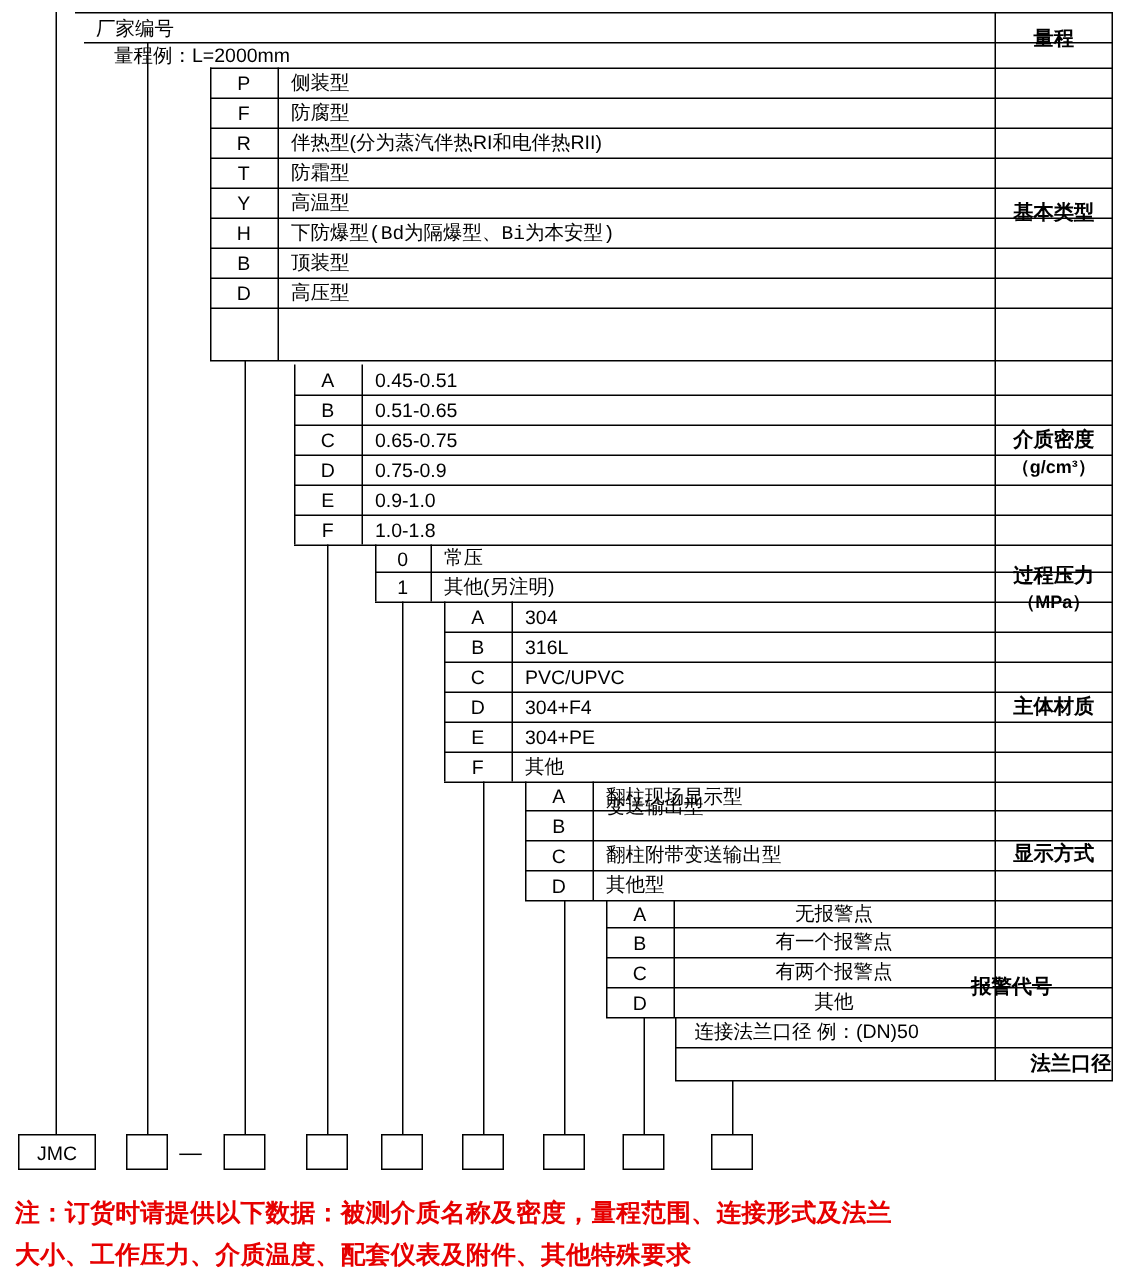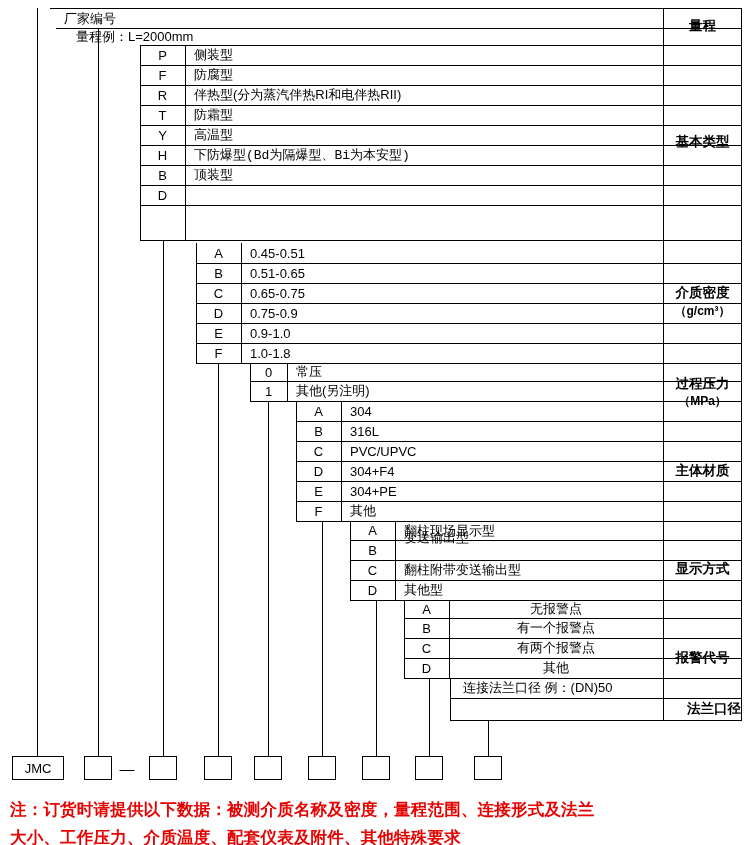--- a/index.html
+++ b/index.html
@@ -160,21 +160,21 @@
   <div class="rightlabel" style="left:664px;top:363px;width:77px;height:58px;">
     <span>过程压力</span>
     <span style="font-size:12px;">（MPa）</span>
   </div>
   <div class="rightlabel" style="left:664px;top:421px;width:77px;height:100px;text-align:center;">
     <span>主体材质</span>
   </div>
   <div class="rightlabel" style="left:664px;top:521px;width:77px;height:97px;">
     <span>显示方式</span>
   </div>
-  <div class="rightlabel" style="left:664px;top:618px;width:77px;height:80px;text-align:center;">
+  <div class="rightlabel" style="left:636px;top:618px;width:77px;height:80px;text-align:center;">
     <span>报警代号</span>
   </div>
   <div class="rightlabel" style="left:664px;top:698px;width:77px;height:22px;align-items:flex-end;">
     <span>法兰口径</span>
   </div>
 
   <div class="cell code" style="left:140px;top:45px;width:45px;height:20px;">P</div>
   <div class="cell desc" style="left:186px;top:45px;width:470px;height:20px;">侧装型</div>
   <div class="cell code" style="left:140px;top:65px;width:45px;height:20px;">F</div>
   <div class="cell desc" style="left:186px;top:65px;width:470px;height:20px;">防腐型</div>
@@ -182,20 +182,21 @@
   <div class="cell desc" style="left:186px;top:85px;width:470px;height:20px;">伴热型(分为蒸汽伴热RI和电伴热RII)</div>
   <div class="cell code" style="left:140px;top:105px;width:45px;height:20px;">T</div>
   <div class="cell desc" style="left:186px;top:105px;width:470px;height:20px;">防霜型</div>
   <div class="cell code" style="left:140px;top:125px;width:45px;height:20px;">Y</div>
   <div class="cell desc" style="left:186px;top:125px;width:470px;height:20px;">高温型</div>
   <div class="cell code" style="left:140px;top:145px;width:45px;height:20px;">H</div>
   <div class="cell desc" style="left:186px;top:145px;width:470px;height:20px;font-family:Liberation Mono, monospace;">下防爆型(Bd为隔爆型、Bi为本安型)</div>
   <div class="cell code" style="left:140px;top:165px;width:45px;height:20px;">B</div>
   <div class="cell desc" style="left:186px;top:165px;width:470px;height:20px;">顶装型</div>
   <div class="cell code" style="left:140px;top:185px;width:45px;height:20px;">D</div>
+  <div class="cell desc" style="left:186px;top:185px;width:470px;height:20px;">高压型</div>
 
   <div class="cell code" style="left:196px;top:243px;width:45px;height:20px;">A</div>
   <div class="cell desc" style="left:242px;top:243px;width:410px;height:20px;">0.45-0.51</div>
   <div class="cell code" style="left:196px;top:263px;width:45px;height:20px;">B</div>
   <div class="cell desc" style="left:242px;top:263px;width:410px;height:20px;">0.51-0.65</div>
   <div class="cell code" style="left:196px;top:283px;width:45px;height:20px;">C</div>
   <div class="cell desc" style="left:242px;top:283px;width:410px;height:20px;">0.65-0.75</div>
   <div class="cell code" style="left:196px;top:303px;width:45px;height:20px;">D</div>
   <div class="cell desc" style="left:242px;top:303px;width:410px;height:20px;">0.75-0.9</div>
   <div class="cell code" style="left:196px;top:323px;width:45px;height:20px;">E</div>

